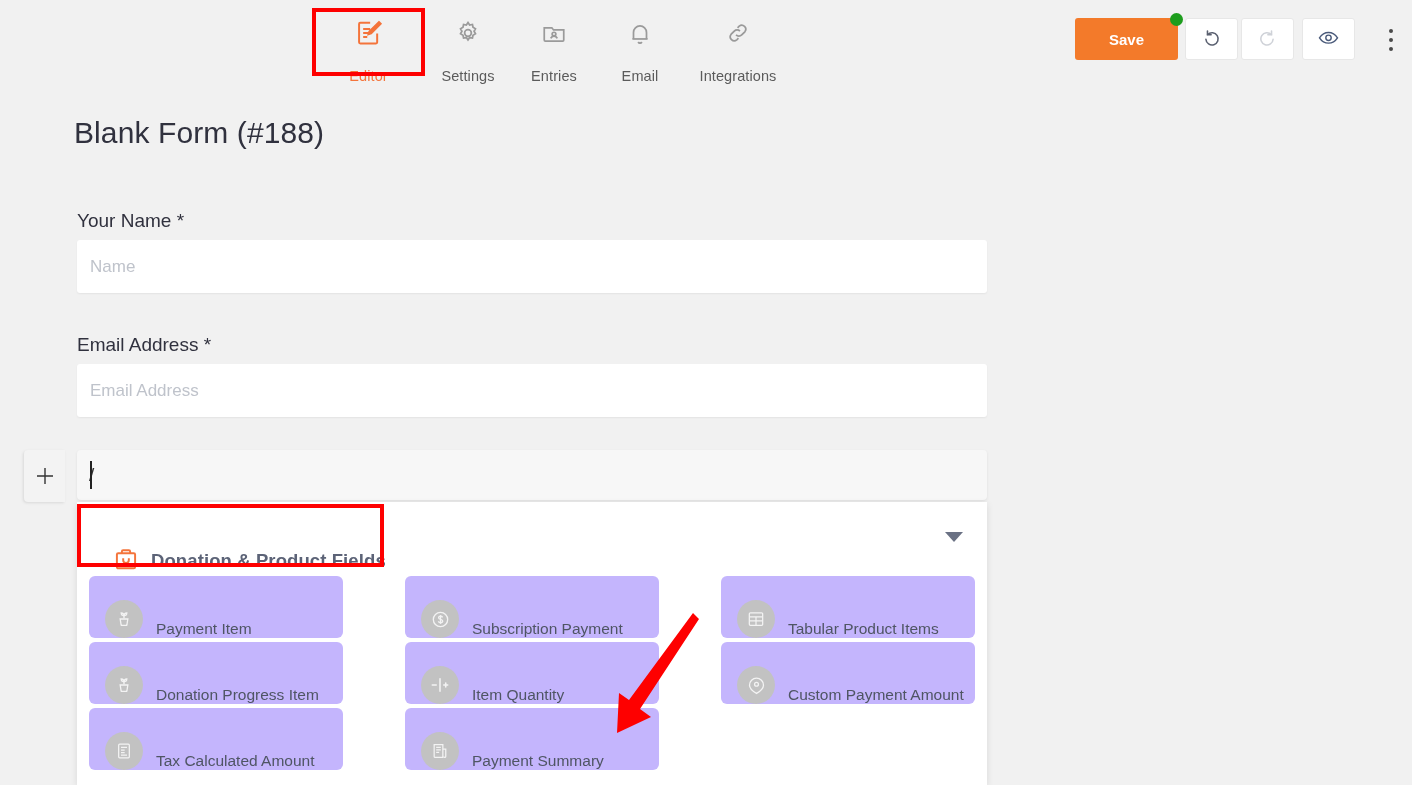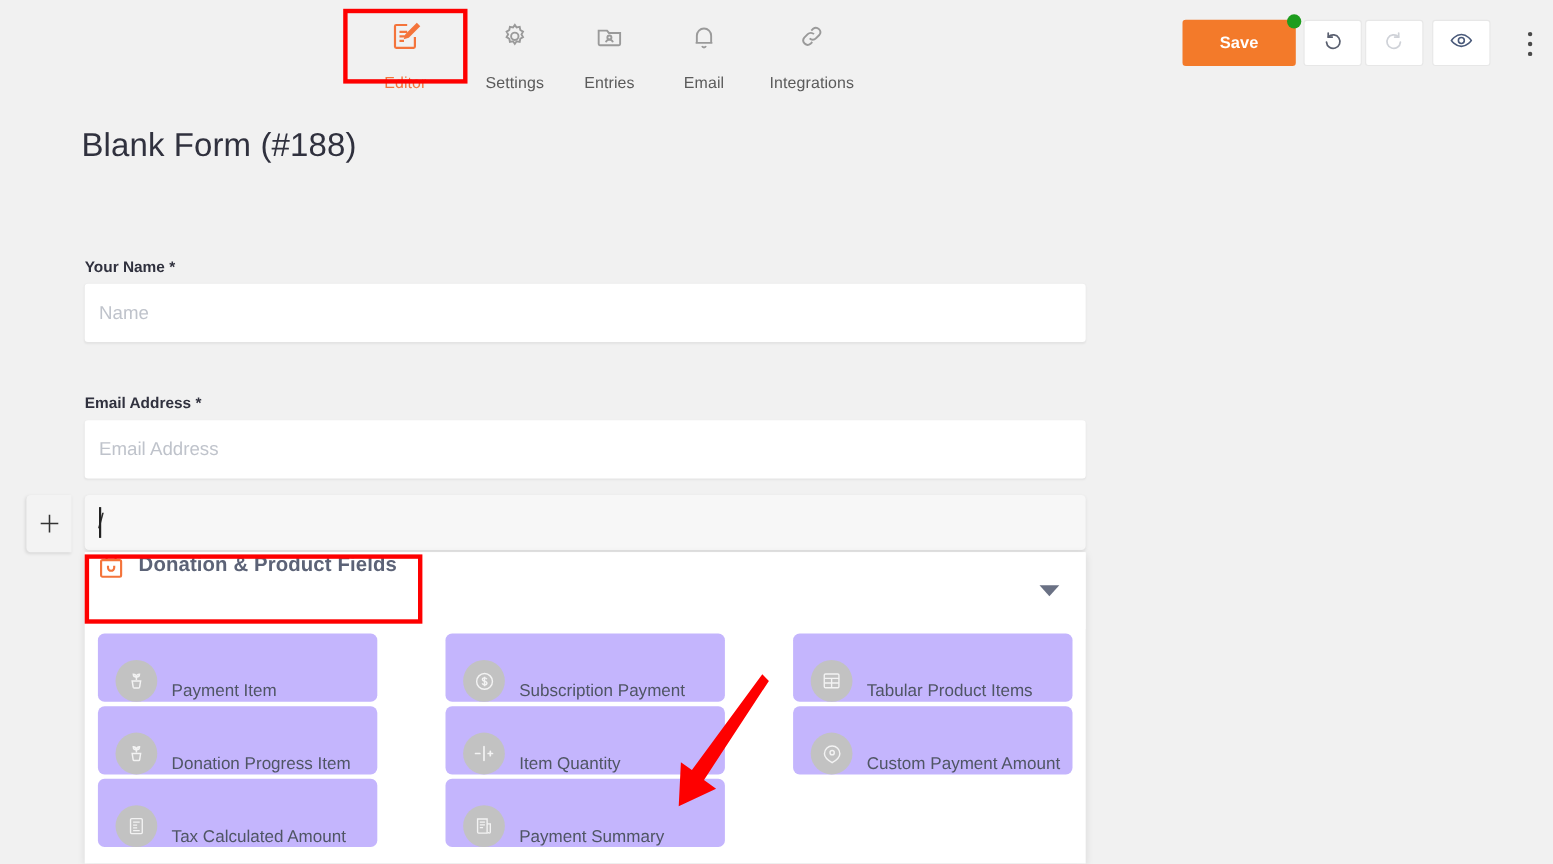--- a/index.html
+++ b/index.html
@@ -76,22 +76,22 @@
 
   
   .form-title {
     position: absolute; left: 74px; top: 116px;
     font-size: 30px; color: #30313e; font-weight: 400;
     letter-spacing: .1px;
   }
 
   .field { position: absolute; left: 77px; width: 910px; }
   .field .flabel {
-    font-size: 14px; font-weight: bold; color: #30313e;
-    margin-bottom: 8px; display: block; margin-top: 24px;
+    font-size: 19px; font-weight: normal; color: #30313e;
+    margin-bottom: 8px; display: block;
   }
   .field .finput {
     width: 910px; height: 53px;
     background: #ffffff; border: none; border-radius: 3px;
     box-shadow: 0 1px 2px rgba(0,0,0,.06);
     font-size: 17px; color: #b9bcc4;
     padding: 4px 13px;
     font-family: "Liberation Sans", sans-serif;
   }
   .field .finput::placeholder { color: #bfc3cb; }
@@ -132,22 +132,22 @@
   .dropdown {
     position: absolute; left: 77px; top: 502px;
     width: 910px; height: 283px;
     background: #ffffff;
     box-shadow: 0 2px 7px rgba(0,0,0,.10);
     overflow: hidden;
   }
   .cat-header {
     position: relative;
     height: 70px;
-    display: flex; align-items: flex-start;
-    padding-left: 11px;
+    display: flex; align-items: flex-end;
+    padding-left: 36px;
     cursor: pointer;
     background: #fff;
   }
   .cat-header .cat-ic { margin-right: 12px; display:flex; align-items:center; }
   .cat-header .cat-title {
     font-size: 18.5px; font-weight: bold; color: #5c6377;
     letter-spacing: .1px;
   }
   .chev {
     position: absolute; right: 24px; top: 30px;

